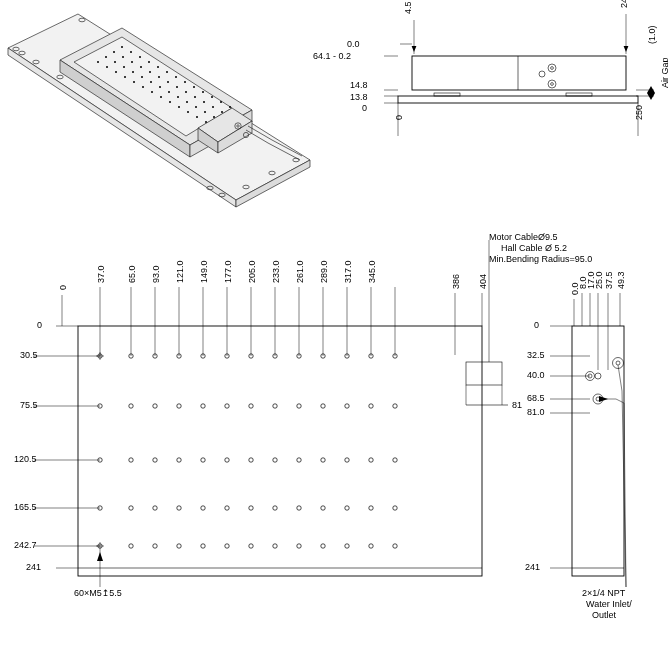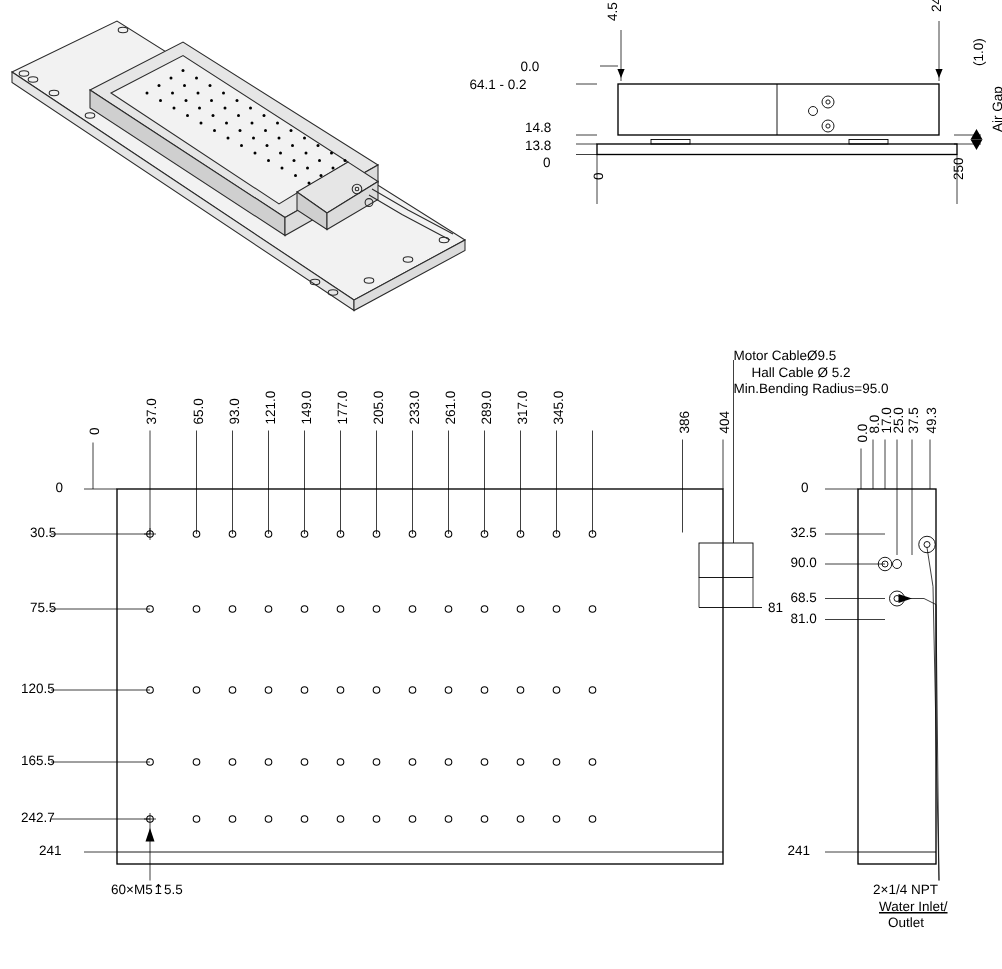--- a/index.html
+++ b/index.html
@@ -375,21 +375,21 @@
 
   <div class="lbl" style="left:40px;top:80px;transform:rotate(-90deg);transform-origin:left top;">0.0</div>
   <div class="lbl" style="left:48px;top:74px;transform:rotate(-90deg);transform-origin:left top;">8.0</div>
   <div class="lbl" style="left:56px;top:74px;transform:rotate(-90deg);transform-origin:left top;">17.0</div>
   <div class="lbl" style="left:64px;top:74px;transform:rotate(-90deg);transform-origin:left top;">25.0</div>
   <div class="lbl" style="left:74px;top:74px;transform:rotate(-90deg);transform-origin:left top;">37.5</div>
   <div class="lbl" style="left:86px;top:74px;transform:rotate(-90deg);transform-origin:left top;">49.3</div>
 
   <div class="lbl" style="left:4px;top:105px;">0</div>
   <div class="lbl" style="left:-3px;top:135px;text-align:center;">32.5</div>
-  <div class="lbl" style="left:-3px;top:155px;">90.0</div>
+  <div class="lbl" style="left:-3px;top:155px;">40.0</div>
   <div class="lbl" style="left:-3px;top:178px;">68.5</div>
   <div class="lbl" style="left:-3px;top:192px;">81.0</div>
   <div class="lbl" style="left:-5px;top:347px;">241</div>
 
   <div class="lbl" style="left:52px;top:373px;">2×1/4 NPT</div>
-  <div class="lbl" style="left:56px;top:384px;text-decoration:underline;">Water Inlet/</div>
+  <div class="lbl" style="left:56px;top:384px;">Water Inlet/</div>
   <div class="lbl" style="left:62px;top:395px;">Outlet</div>
 </div>
 
 </body></html>

